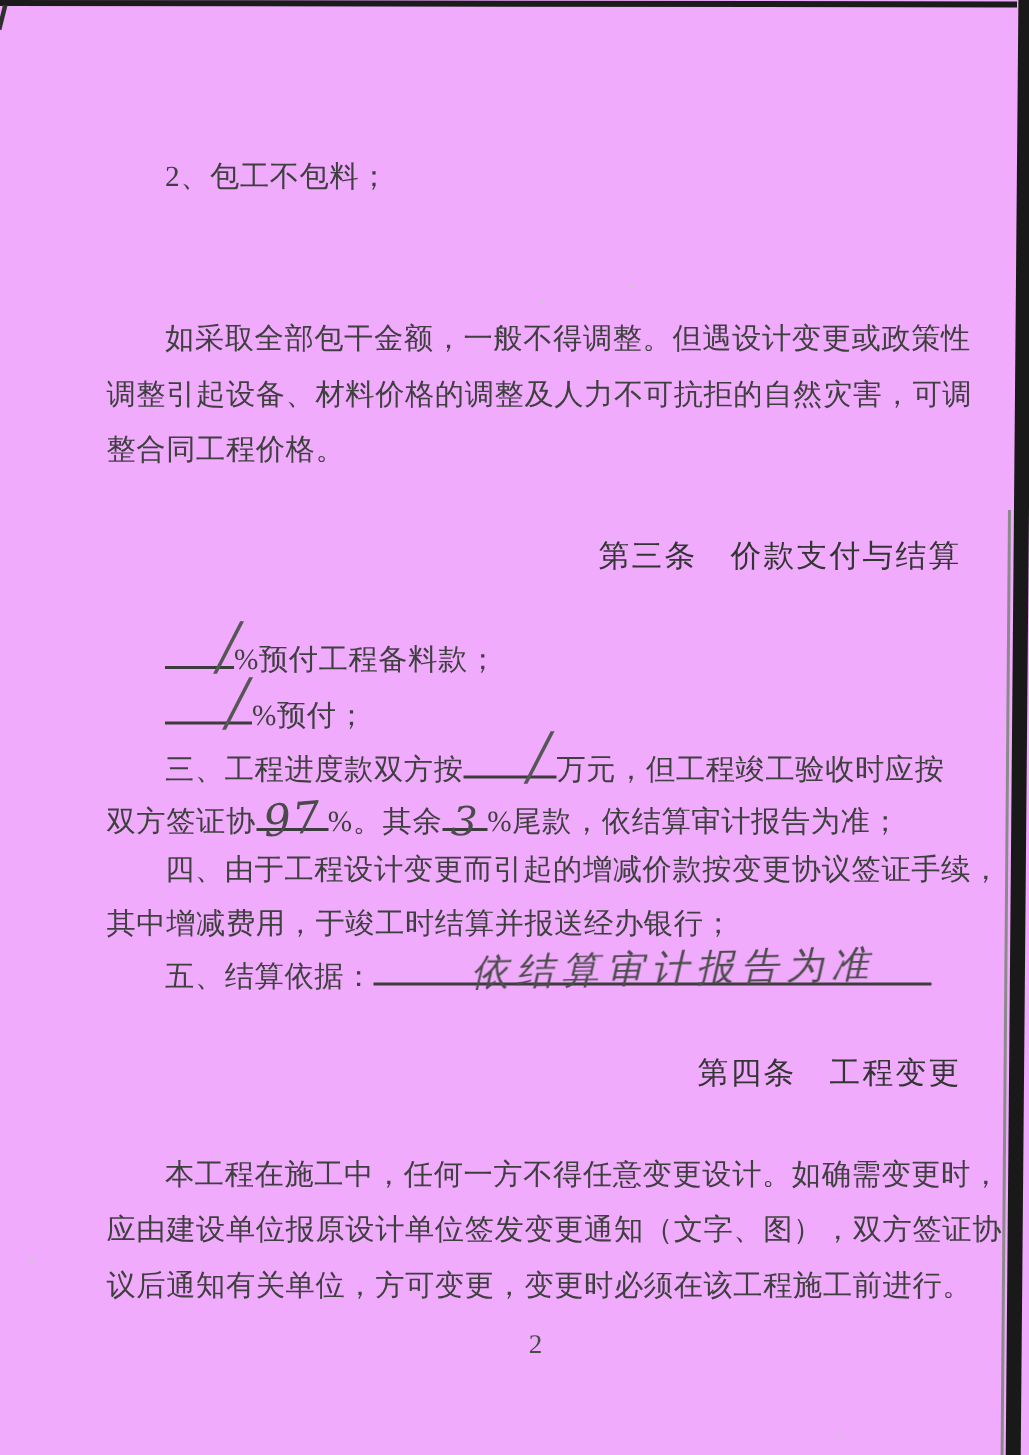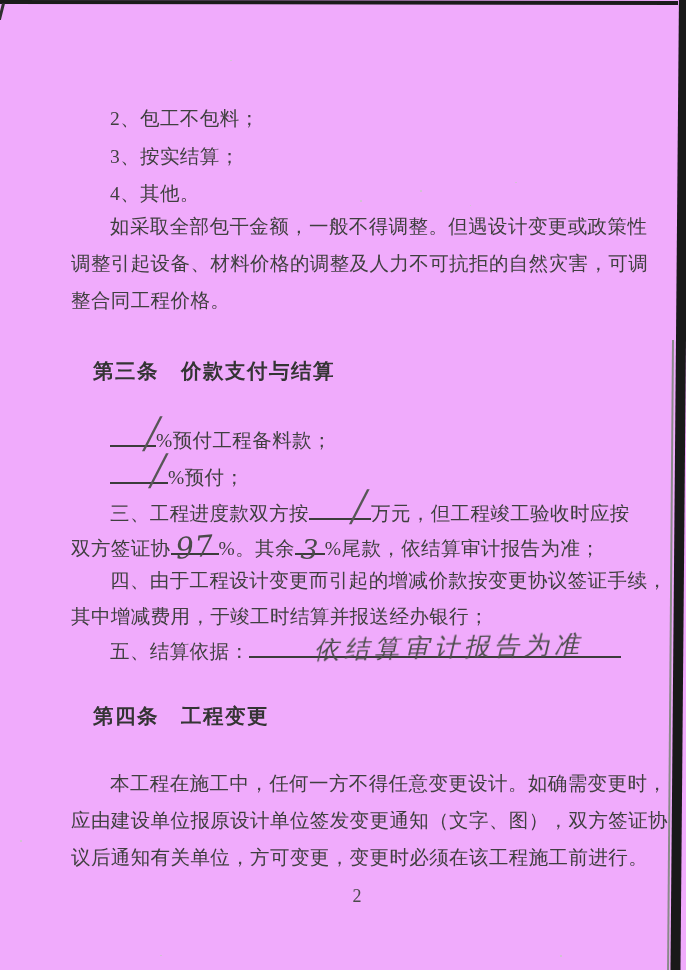--- a/index.html
+++ b/index.html
@@ -18,21 +18,21 @@
   .nk { position:absolute; background:#c9c9c6; border-radius:50%; }
 
   .line {
     position:absolute; left:71px; width:548px;
     font-size:19.5px; line-height:37px; letter-spacing:0.4px;
     white-space:nowrap;
   }
   .indent { text-indent:39px; }
   .heading {
     font-family:"Liberation Sans","DejaVu Sans",sans-serif;
-    font-weight:bold; color:#343434; text-align:left;
+    font-weight:normal; color:#343434; text-align:right;
     font-size:20.5px; letter-spacing:1.5px; padding-left:22px;
   }
   .blank {
     display:inline-block; position:relative; height:1.05em;
     border-bottom:2px solid #3c3c3c; vertical-align:baseline;
   }
   .w-c1 { width:46px; }  .w-c2 { width:58px; }  .w-c3a { width:62px; }
   .w-c3b1 { width:48px; } .w-c3b2 { width:30px; } .w-c5 { width:372px; }
   .hw-slash {
     position:absolute; left:50%; bottom:-4px; transform:translateX(-50%);
@@ -70,26 +70,20 @@
   <div class="nk" style="left:360px;top:200px;width:2px;height:2px;"></div>
   <div class="nk" style="left:470px;top:205px;width:1px;height:1px;"></div>
   <div class="nk" style="left:95px;top:548px;width:2px;height:2px;"></div>
   <div class="nk" style="left:20px;top:840px;width:2px;height:2px;"></div>
   <div class="nk" style="left:160px;top:955px;width:2px;height:1px;"></div>
   <div class="nk" style="left:560px;top:955px;width:2px;height:2px;"></div>
   <div class="nk" style="left:230px;top:60px;width:2px;height:1px;"></div>
 
   <div class="line indent" style="top:100px">
     <span>2、包工不包料；</span>
-  </div>
-  <div class="line indent" style="top:138px">
-    <span>3、按实结算；</span>
-  </div>
-  <div class="line indent" style="top:175px">
-    <span>4、其他。</span>
   </div>
 
   <div class="line" style="top:245px">
     <span>调整引起设备、材料价格的调整及人力不可抗拒的自然灾害，可调</span>
   </div>
   <div class="line indent" style="top:208px">
     <span>如采取全部包干金额，一般不得调整。但遇设计变更或政策性</span>
   </div>
   <div class="line" style="top:282px">
     <span>整合同工程价格。</span>

